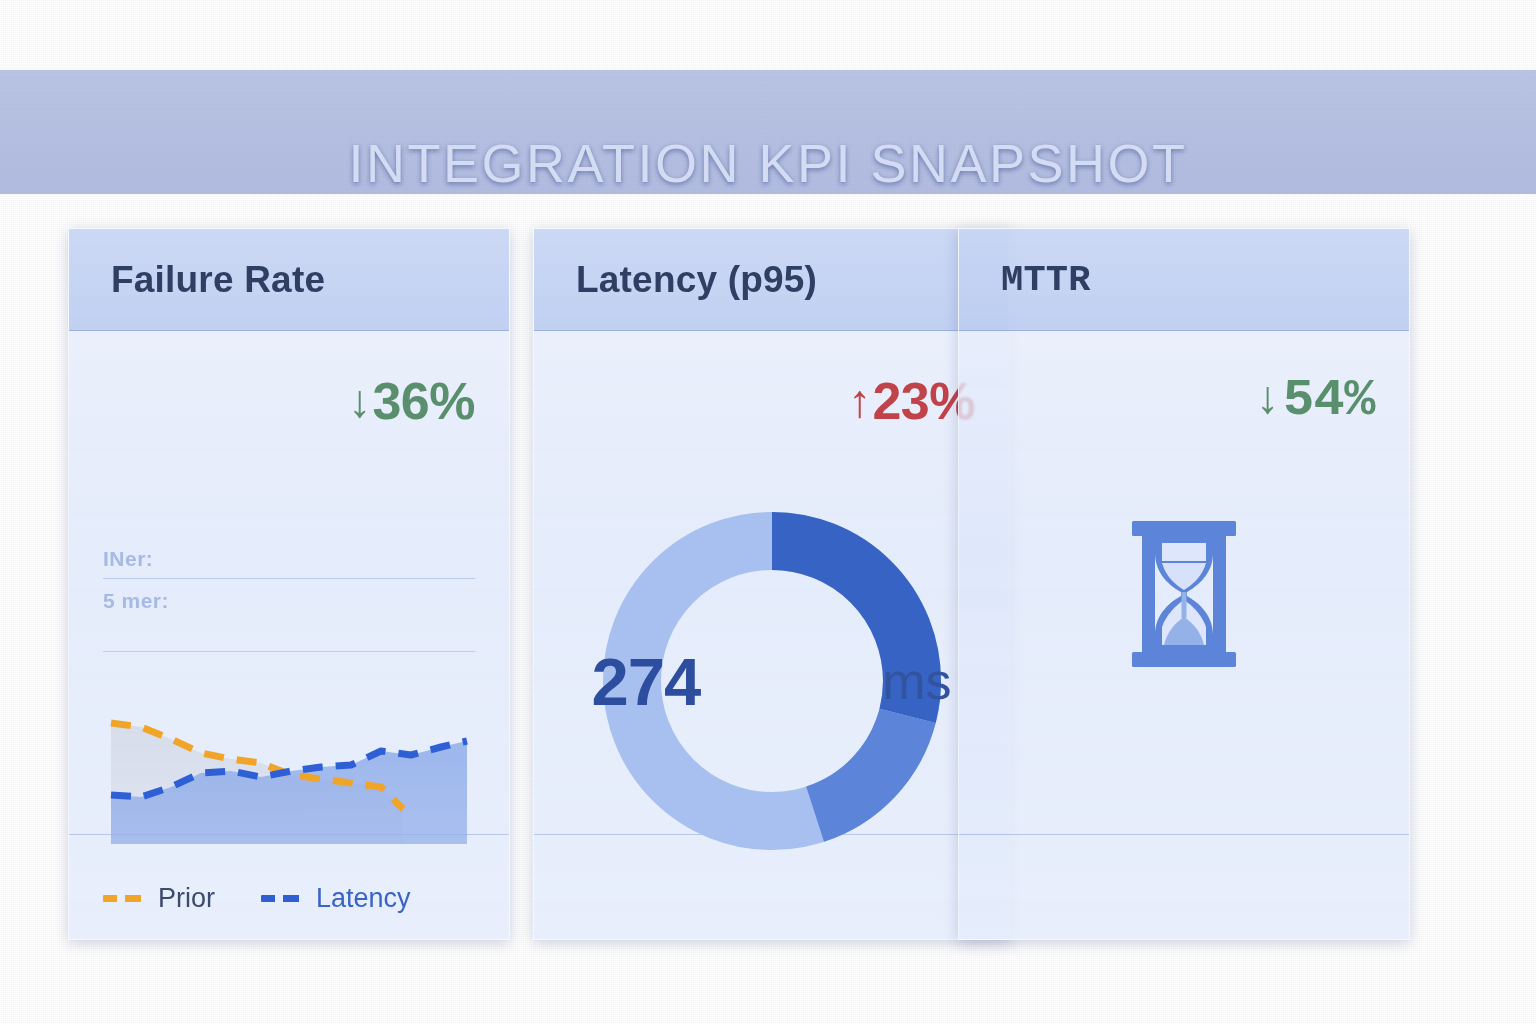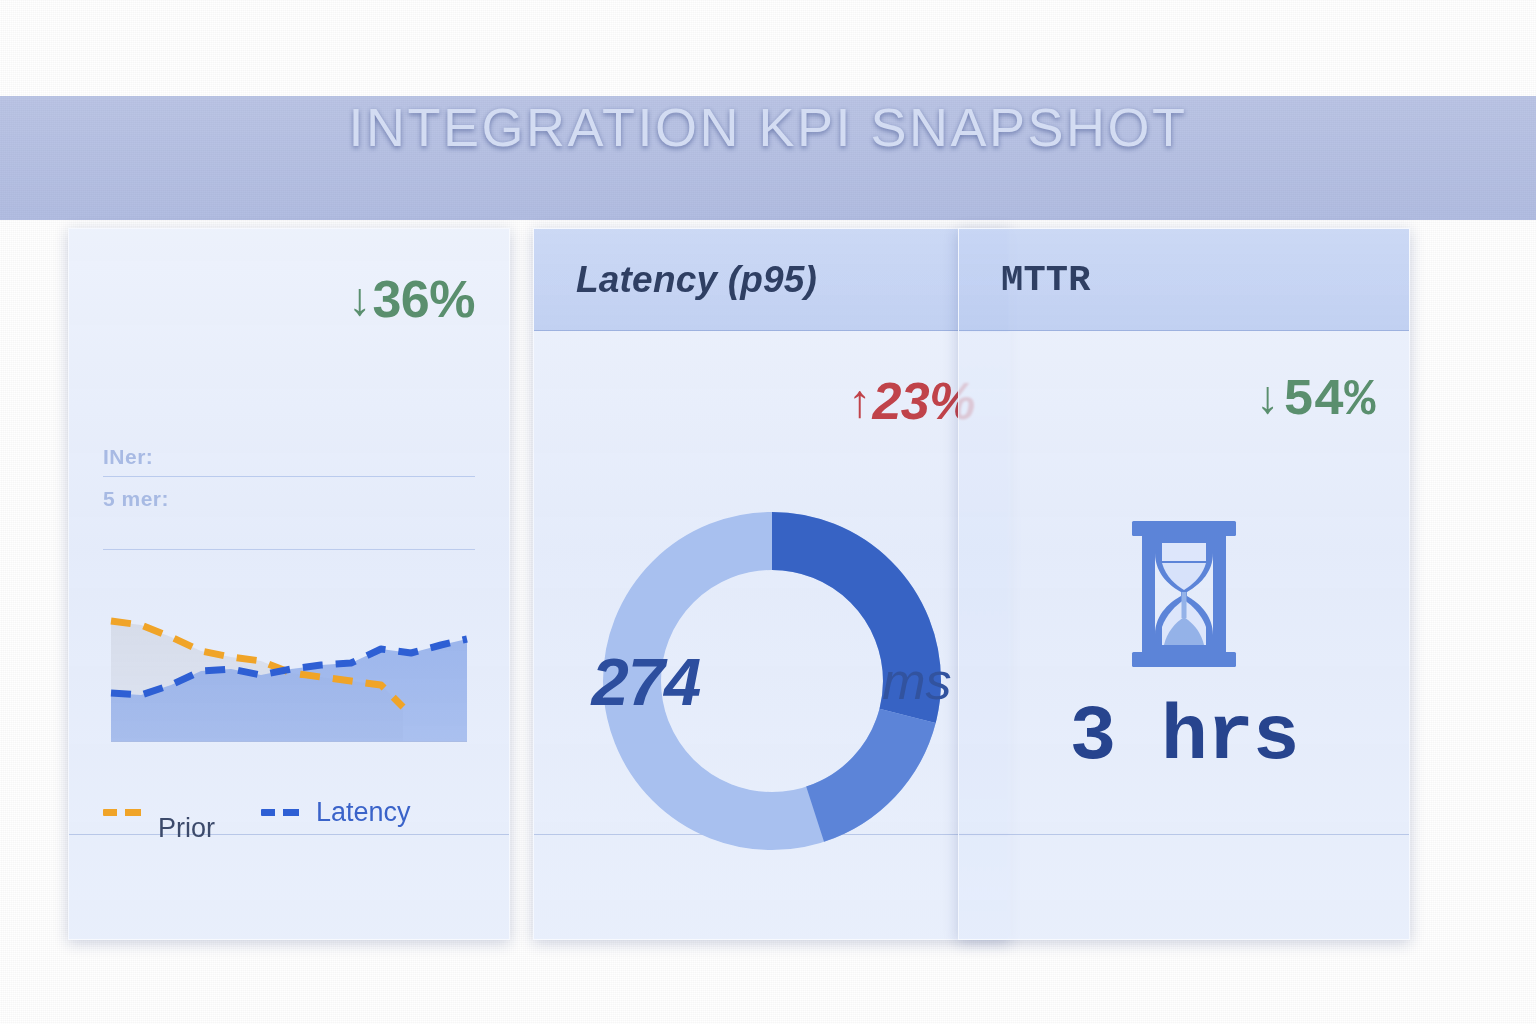--- a/index.html
+++ b/index.html
@@ -30,21 +30,21 @@
       repeating-linear-gradient(90deg, rgba(255,255,255,0.028) 0px, rgba(255,255,255,0.028) 1px, rgba(0,0,0,0.015) 1px, rgba(0,0,0,0.015) 2px);
     pointer-events: none;
   }
 
   
   #header-band {
     position: absolute;
     left: 0; top: 70px;
     width: 1536px; height: 124px;
     background: linear-gradient(180deg, rgba(30,62,168,0.30), rgba(30,62,168,0.34));
-    display: flex; align-items: flex-start; justify-content: center; margin-top: 26px;
+    display: flex; align-items: flex-end; justify-content: center;
   }
   #header-title {
     font-size: 54px;
     letter-spacing: 2.5px;
     color: #d3dcf2;
     font-weight: 400;
     text-shadow: 0 2px 5px rgba(20,40,110,0.45);
     white-space: nowrap;
   }
 
@@ -53,21 +53,21 @@
     position: absolute;
     top: 228px;
     height: 710px;
     background: linear-gradient(180deg, rgba(233,239,252,0.80) 0%, rgba(222,231,250,0.78) 45%, rgba(228,236,252,0.80) 100%);
     border: 1px solid rgba(255,255,255,0.55);
     box-shadow: 0 3px 14px rgba(20,40,110,0.20);
     display: flex; flex-direction: column;
     backdrop-filter: blur(1px);
   }
   #card-failure  { left: 68px;   width: 440px; }
-  #card-latency  { left: 533px;  width: 475px; font-style: italic; }
+  #card-latency  { left: 533px;  width: 475px; }
   #card-mttr     { left: 958px; width: 450px; font-family: Liberation Mono, monospace; }
 
   .card-header {
     height: 102px;
     flex: 0 0 102px;
     background: linear-gradient(180deg, rgba(183,201,240,0.62), rgba(172,192,236,0.66));
     border-bottom: 1px solid rgba(120,145,205,0.55);
     display: flex; align-items: center;
     padding: 0 0 0 42px;
     box-sizing: border-box;
@@ -146,21 +146,21 @@
     display: flex; align-items: center; gap: 46px;
   }
   .legend-item { display: flex; align-items: center; gap: 11px; }
   .legend-dash {
     width: 44px; height: 7px;
     background-image: linear-gradient(90deg, currentColor 0 14px, transparent 14px 22px, currentColor 22px 38px, transparent 38px 44px);
     border-radius: 1px;
   }
   .legend-label { font-size: 27px; font-weight: 400; }
   #legend-prior   { color: #f0a428; }
-  #legend-prior .legend-label { color: #3c4a6b; margin-top: 32px; }
+  #legend-prior .legend-label { color: #3c4a6b; }
   #legend-current { color: #2e5fd4; }
   #legend-current .legend-label { color: #3a63c9; }
 
   
   #donut-wrap {
     position: absolute;
     left: 50%; top: 170px;
     transform: translateX(-50%);
     width: 360px; height: 360px;
   }
@@ -197,20 +197,23 @@
 
 <div id="stage">
 
   <div id="texture"></div>
 
   <div id="header-band">
     <div id="header-title">INTEGRATION KPI SNAPSHOT</div>
   </div>
 
   <div class="card" id="card-failure">
+    <div class="card-header">
+      <div class="card-title">Failure Rate</div>
+    </div>
     <div class="card-body">
 
       <div class="delta down">
         <span class="delta-arrow">↓</span>
         <span>36%</span>
       </div>
 
       <div id="faint-lines">
         <div class="faint-row">INer:</div>
         <div class="faint-rule"></div>
@@ -318,19 +321,18 @@
           <path d="M36,24 L80,24 L80,42 L36,42 Z" fill="#dde6fb"></path>
 
           <path d="M36,126 L80,126 L80,108 C76,96 66,86 58,81 C50,86 40,96 36,108 Z" fill="#dde6fb"></path>
 
           <path d="M38,126 L78,126 C75,113 67,104 58,98 C49,104 41,113 38,126 Z" fill="#94b2e8"></path>
 
           <rect x="55.5" y="73" width="5" height="26" fill="#94b2e8"></rect>
         </svg>
       </div>
 
-      <div id="mttr-value">3 hrs</div>
 
     </div>
     <div class="card-footer"></div>
   </div>
 
 </div>
 
 </body></html>

